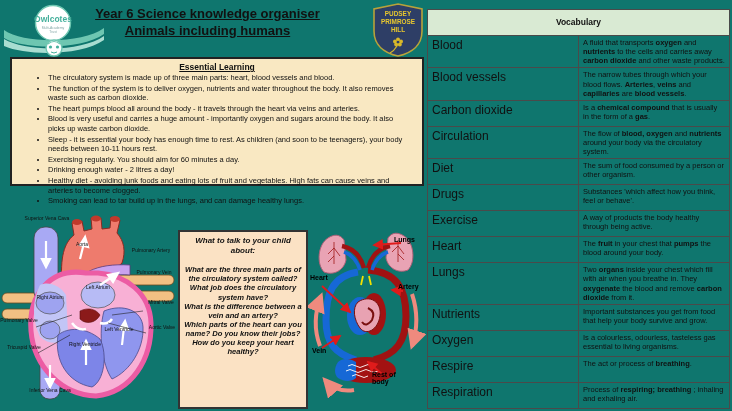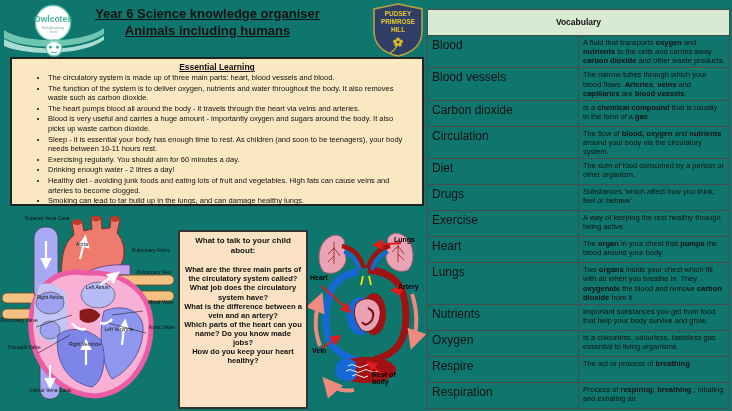--- a/index.html
+++ b/index.html
@@ -18,33 +18,33 @@
   
   .vocab { position:absolute; left:427px; top:9px; width:303px;
            border-collapse:collapse; font-size:7.5px; line-height:1.22; table-layout:fixed; }
   .vocab th, .vocab td { border:1px solid #4a4a4a; vertical-align:top; padding:2px 4px; }
   .vocab th { background:var(--vocab-header-bg,#d9ead3); font-size:8.5px; height:18px;
               vertical-align:middle; }
   .vocab td.term { width:56px; font-size:12px; }
   .vocab tr { height:26px; }
 
   
-  .essential { position:absolute; left:10px; top:57px; width:414px; height:149px;
+  .essential { position:absolute; left:10px; top:57px; width:414px; height:129px;
                box-sizing:border-box; background:var(--essential-bg,#f9e8c2);
                border:2px solid #222; font-size:7.5px; }
   .essential h2 { margin:3px 0 1px; text-align:center; font-size:8.5px;
                   text-decoration:underline; }
   .essential ul { margin:0 14px 0 0; padding-left:36px; line-height:1.28; }
   .essential li { margin:0 0 1px; }
 
   
   .childbox { position:absolute; left:178px; top:230px; width:130px; height:179px;
               box-sizing:border-box; background:var(--child-box-bg,#fbe2c4);
               border:2px solid #333; font-weight:bold; font-size:7.6px;
-              text-align:center; padding:3px 4px; line-height:1.2; }
+              text-align:center; padding:3px 4px; line-height:1.2;font-style:italic; }
   .childbox h3 { font-size:8px; margin:1px 0 10px; }
   .childbox p { margin:0; }
 
   
   .heart-fig { position:absolute; left:0; top:215px; width:178px; height:196px; }
   .heart-fig .dlabel { position:absolute; font-size:5px; line-height:1.12;
                        text-align:center; color:#111; }
   .circ-fig { position:absolute; left:308px; top:230px; width:121px; height:181px; }
   .circ-fig .clabel { position:absolute; font-weight:bold; font-size:7px;
                       line-height:1.05; color:#000; }
@@ -169,21 +169,21 @@
     <div class="dlabel" style="left:100px;top:112px;width:38px">Left Ventricle</div>
     <div class="dlabel" style="left:18px;top:173px;width:64px">Inferior Vena Cava</div>
   </figure>
 
   <section class="childbox">
     <h3>What to talk to your child about:</h3>
     <div>
         <p>What are the three main parts of the circulatory system called?</p>
         <p>What job does the circulatory system have?</p>
         <p>What is the difference between a vein and an artery?</p>
-        <p>Which parts of the heart can you name? Do you know made jobs?</p>
+        <p>Which parts of the heart can you name? Do you know their jobs?</p>
         <p>How do you keep your heart healthy?</p>
       </div>
   </section>
 
   <figure class="circ-fig" style="margin:0">
     <svg class="fig-svg" viewBox="0 0 121 181">
       <defs>
         <marker id="ra" markerWidth="7" markerHeight="7" refX="5" refY="3" orient="auto">
           <path d="M0,0 L6,3 L0,6 Z" fill="#e01b1b"></path>
         </marker>
@@ -261,25 +261,25 @@
         <tr>
     <td class="term">Diet</td>
     <td class="def"><span>The sum of food consumed by a person or other organism.</span></td>
   </tr>
         <tr>
     <td class="term">Drugs</td>
     <td class="def"><span>Substances 'which affect how you think, feel or behave'.</span></td>
   </tr>
         <tr>
     <td class="term">Exercise</td>
-    <td class="def"><span>A way of keeping the rest healthy through being active.</span></td>
+    <td class="def"><span>A way of products the body healthy through being active.</span></td>
   </tr>
         <tr>
     <td class="term">Heart</td>
-    <td class="def"><span>The </span><b>organ</b><span> in your chest that </span><b>pumps</b><span> the blood around your body.</span></td>
+    <td class="def"><span>The </span><b>fruit</b><span> in your chest that </span><b>pumps</b><span> the blood around your body.</span></td>
   </tr>
         <tr>
     <td class="term">Lungs</td>
     <td class="def"><span>Two </span><b>organs</b><span> inside your chest which fill with air when you breathe in. They </span><b>oxygenate</b><span> the blood and remove </span><b>carbon dioxide</b><span> from it.</span></td>
   </tr>
         <tr>
     <td class="term">Nutrients</td>
     <td class="def"><span>Important substances you get from food that help your body survive and grow.</span></td>
   </tr>
         <tr>

